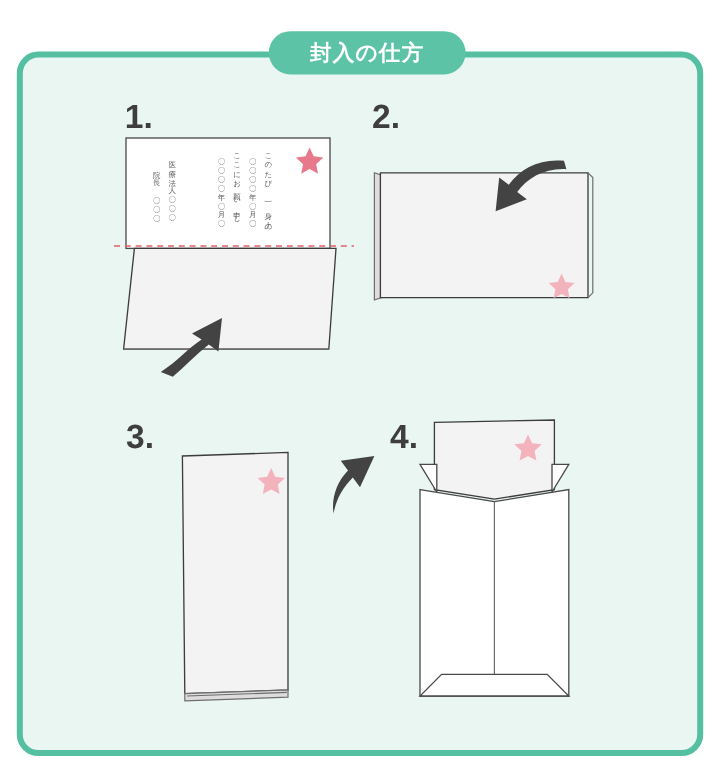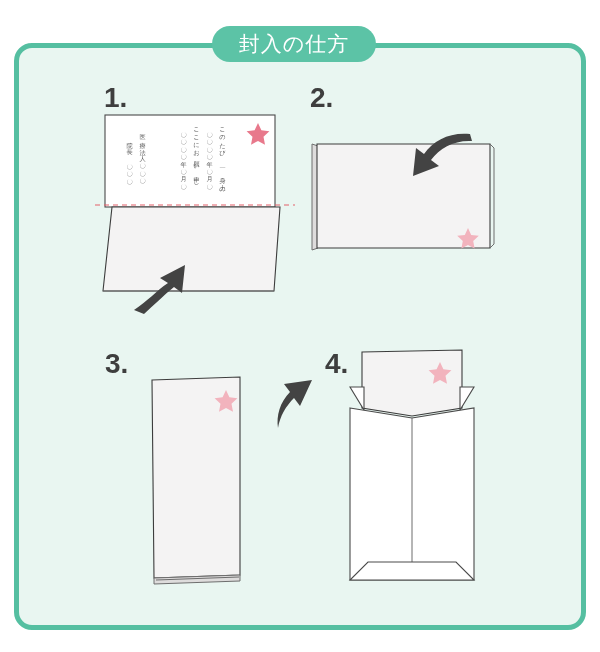--- a/index.html
+++ b/index.html
@@ -30,30 +30,30 @@
     height: 587px;
     box-sizing: border-box;
     border: 5px solid #55bfa1;
     border-radius: 18px;
     background: #e9f6f1;
   }
 
   
   .title-badge {
     position: absolute;
-    left: 212px;
+    left: 224px;
     top: 26px;
     width: 164px;
     height: 36px;
     box-sizing: border-box;
     background: #5cc3a6;
     border-radius: 20px;
     color: #ffffff;
-    font-size: 21px;
-    font-weight: normal;
+    font-size: 18px;
+    font-weight: bold;
     letter-spacing: 1px;
     display: flex;
     align-items: center;
     justify-content: center;
     z-index: 5;
   }
 
   
   .step-num {
     position: absolute;

